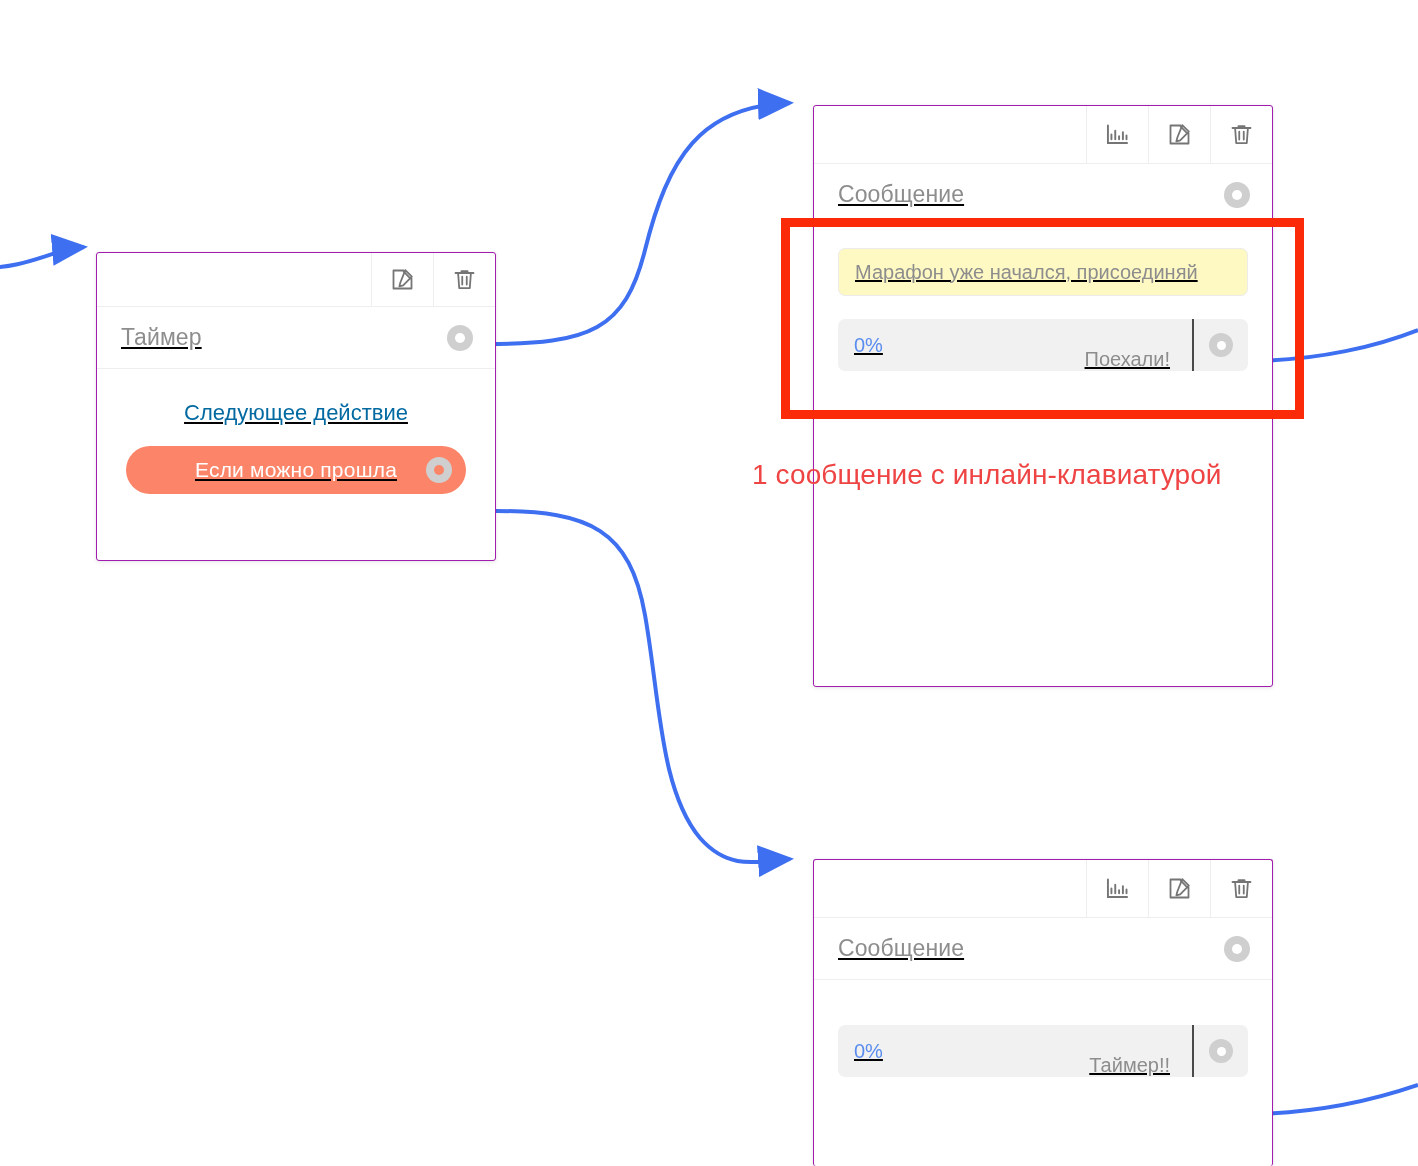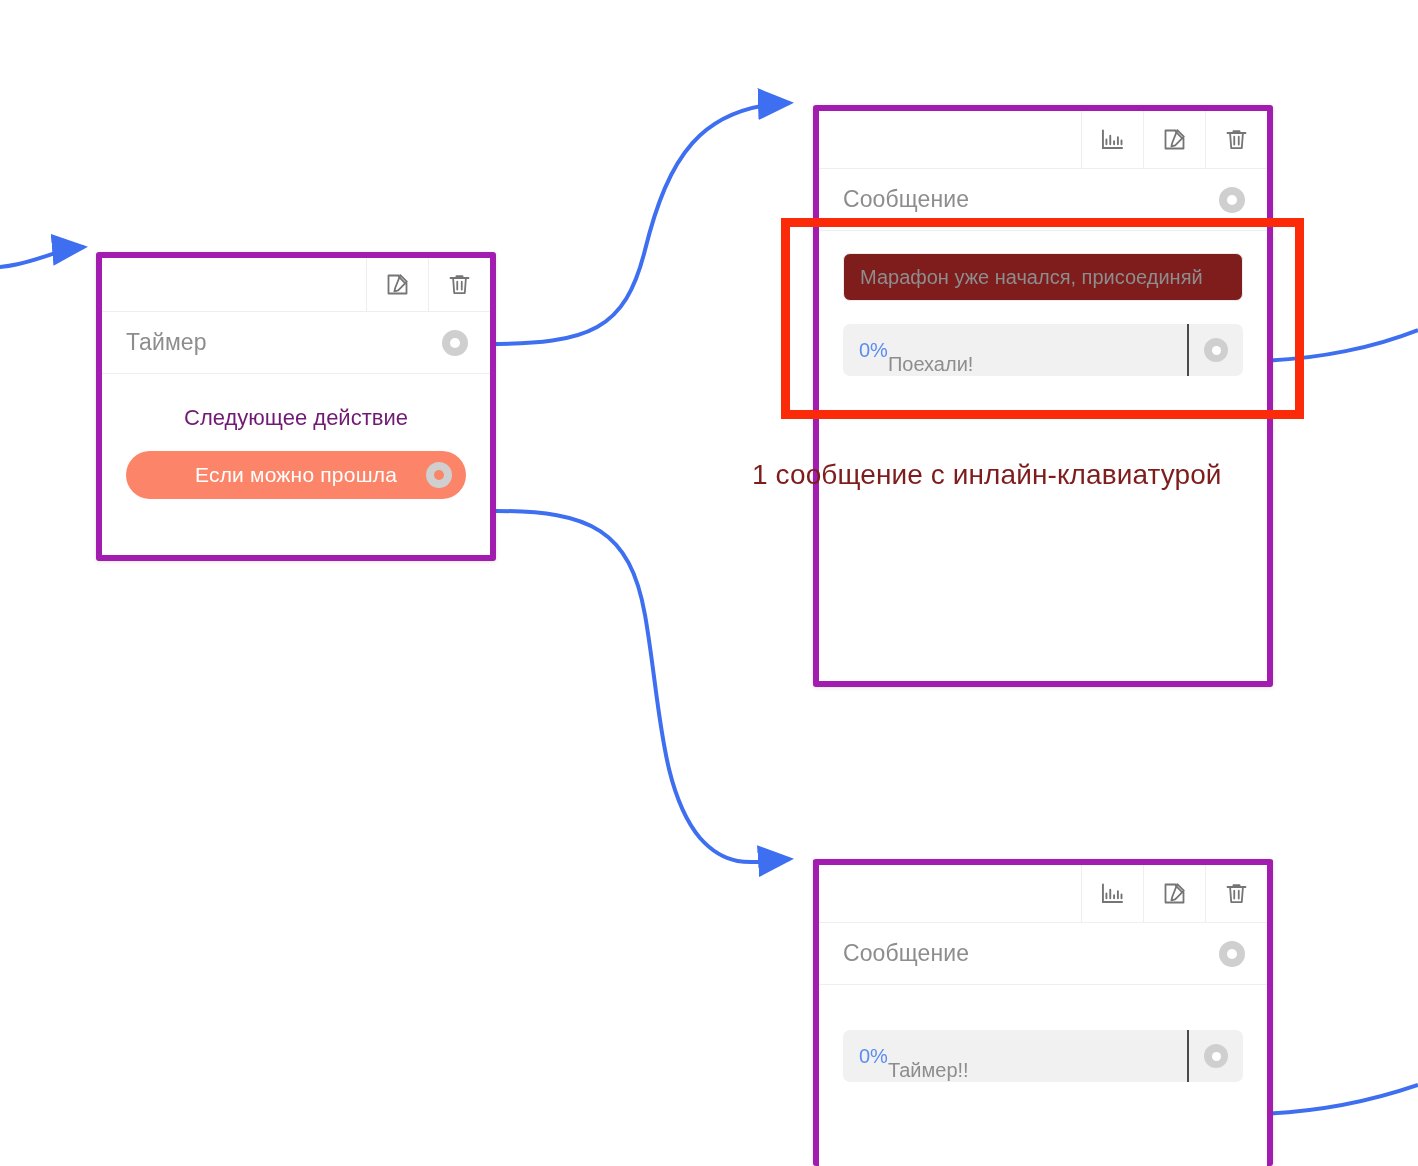--- a/index.html
+++ b/index.html
@@ -22,24 +22,25 @@
     left: 0; top: 0;
     width: 1418px; height: 1166px;
     pointer-events: none;
     z-index: 5;
   }
 
   
   .card {
     position: absolute;
     background: #ffffff;
-    border: 6px solid #a21caf;
+    border: 1px solid #a21caf;
     border-radius: 3px;
     box-shadow: 0 1px 4px rgba(0,0,0,0.10), 0 0 1px rgba(0,0,0,0.08);
     z-index: 10;
+    text-decoration: underline;
   }
 
   .card-toolbar {
     display: flex;
     justify-content: flex-end;
     align-items: stretch;
     height: 58px;
     border-bottom: 1px solid #eeeeee;
   }
   .tool-btn {
@@ -104,21 +105,21 @@
   }
   #timer-card .card-toolbar { height: 54px; }
   #timer-card .tool-btn { width: 62px; }
   #timer-card .card-title-row { height: 62px; }
   .timer-body {
     padding: 28px 24px 0 24px;
     text-align: center;
   }
   .timer-next-label {
     font-size: 22px;
-    color: #701a75;
+    color: #0369a1;
     line-height: 31px;
     white-space: nowrap;
   }
   .orange-btn {
     position: relative;
     margin: 18px auto 0 auto;
     width: 340px;
     height: 48px;
     background: #fc8468;
     border-radius: 24px;
@@ -146,21 +147,21 @@
 
   .msg-body { padding: 22px 24px 0 24px; }
 
   .msg-text-field {
     height: 48px;
     border: 1px solid #ececec;
     border-radius: 7px;
     display: flex;
     align-items: center;
     padding: 8px 16px;
-    background: #7f1d1d;
+    background: #fef9c3;
     cursor: text;
   }
   .msg-text-field span {
     font-size: 20px;
     color: #8d8d8d;
     white-space: nowrap;
     overflow: hidden;
   }
 
   .kb-row {
@@ -173,21 +174,21 @@
     align-items: center;
     padding: 0 0 0 16px;
     cursor: pointer;
   }
   .kb-pct {
     font-size: 20px;
     color: #5b8def;
   }
   .kb-label {
     flex: 1;
-    text-align: left;
+    text-align: right;
     font-size: 20px;
     color: #8d8d8d;
     padding-right: 22px;
     white-space: nowrap;
     margin-top: 28px;
   }
   .kb-divider {
     width: 2px;
     height: 52px;
     background: #4a4a4a;
@@ -207,21 +208,21 @@
     left: 781px; top: 218px;
     width: 523px; height: 201px;
     border: 9px solid #fb2b0a;
     z-index: 30;
     pointer-events: none;
   }
   #red-note {
     position: absolute;
     left: 752px; top: 459px;
     font-size: 28px;
-    color: #7f1d1d;
+    color: #ef4444;
     white-space: nowrap;
     z-index: 30;
     letter-spacing: 0.1px;
   }
 </style>
 </head>
 <body>
 
 <div id="canvas">
 

